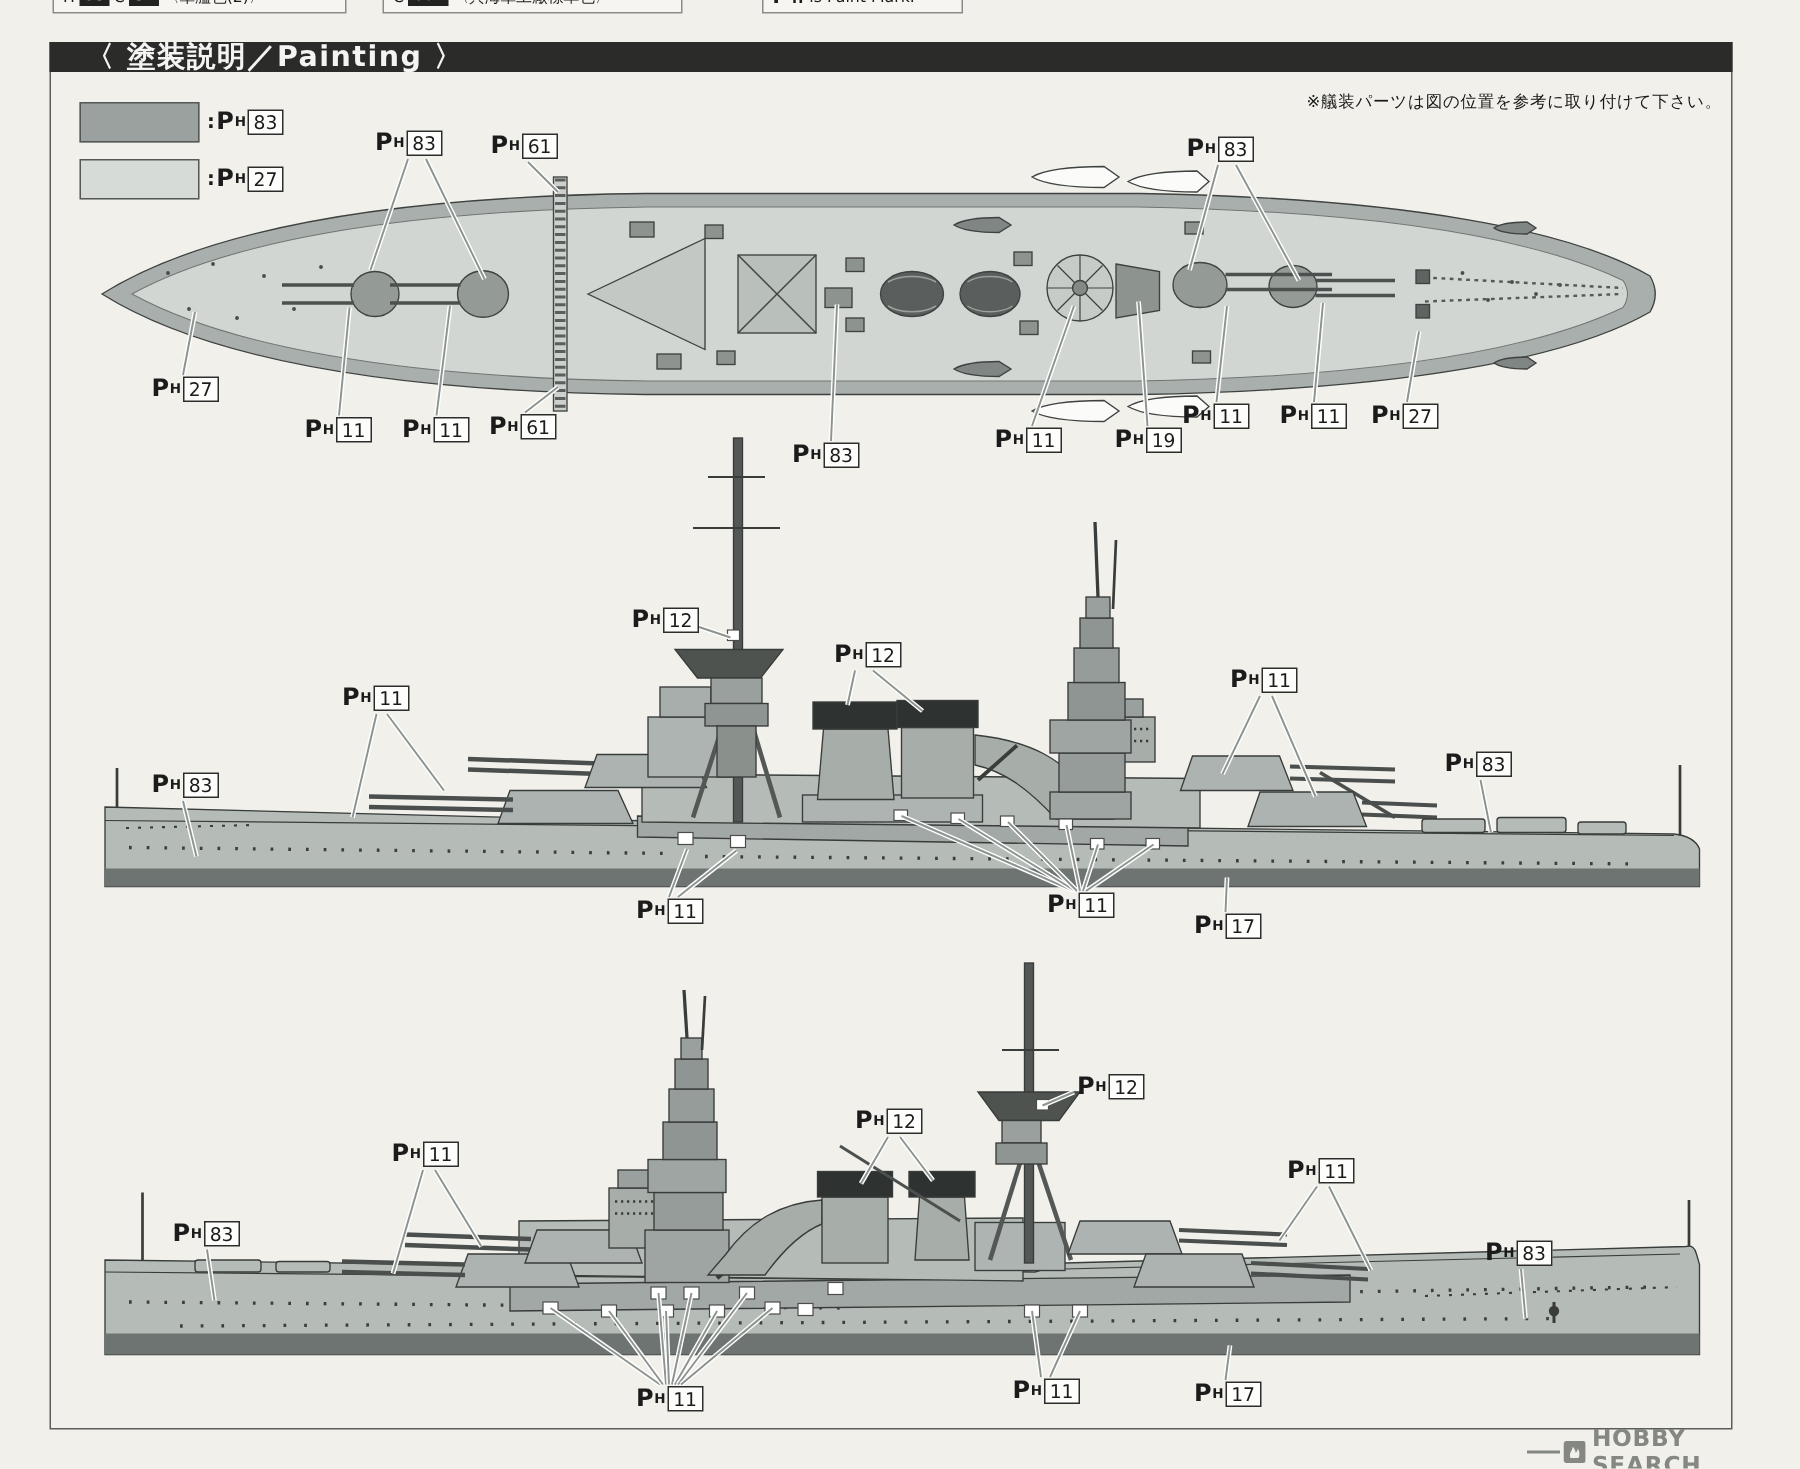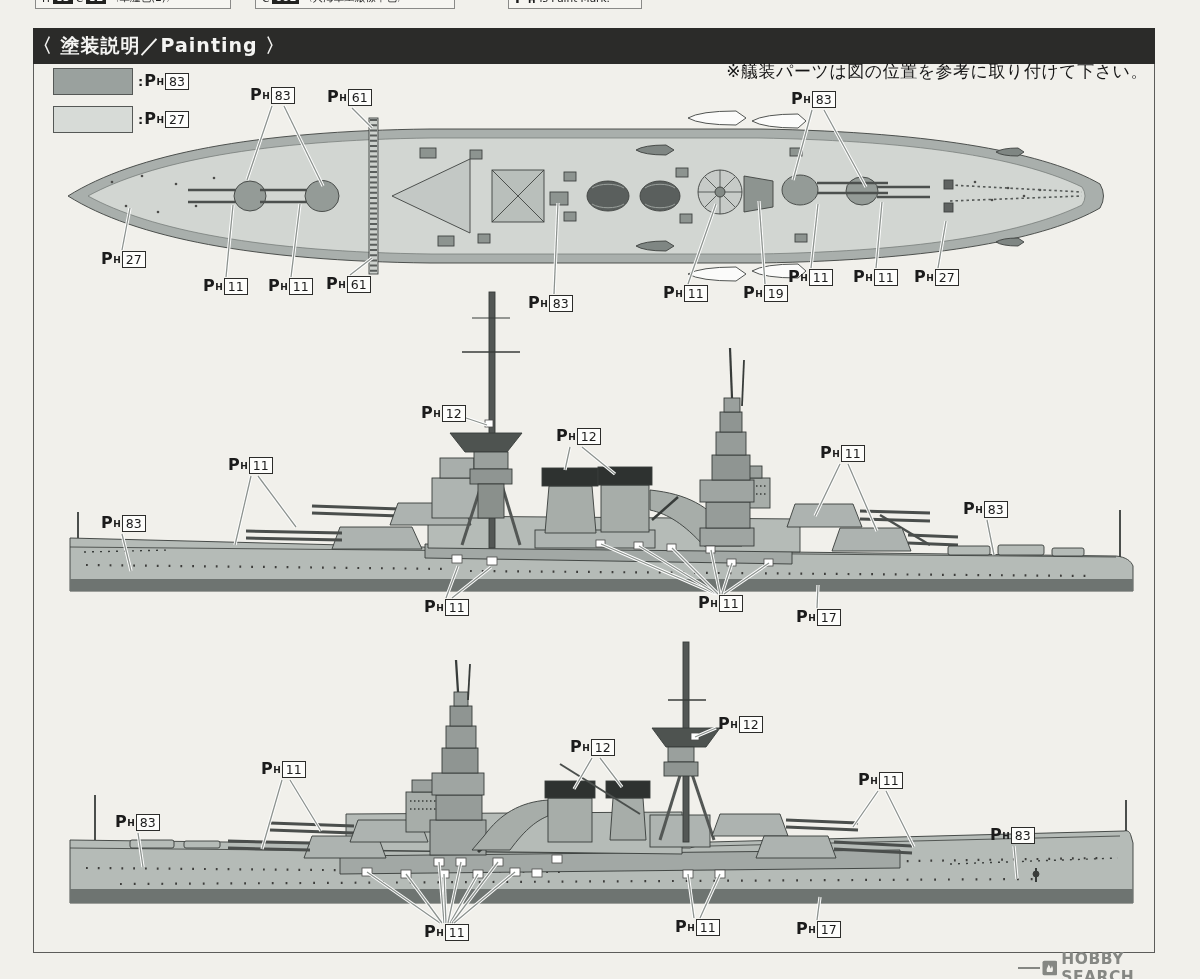--- a/index.html
+++ b/index.html
@@ -7,41 +7,42 @@
     width:1200px;height:979px;position:relative;overflow:hidden;
     background:#f1f0eb;font-family:"DejaVu Sans","Liberation Sans",sans-serif;
     color:#1b1b1b;
   }
   
   .frame{
     position:absolute;left:33px;top:28px;width:1122px;height:925px;
     border:1.5px solid #5c5c5a;box-sizing:border-box;z-index:1;background:transparent;
   }
   .header-bar{
-    position:absolute;left:33px;top:28px;width:1122px;height:36px;
+    position:absolute;left:33px;top:28px;width:1122px;height:20px;
     background:#2b2b29;z-index:3;display:flex;align-items:center;box-sizing:border-box;
+    padding-left:24px;
   }
   .header-bar .title{
     color:#f4f4f2;font-weight:bold;font-size:19px;letter-spacing:1px;
   }
   
   .top-strip{position:absolute;left:0;top:-13px;width:1200px;height:24px;z-index:4;}
   .strip-cell{
     position:absolute;height:22px;border:1px solid #8a8a88;background:#f6f5f1;
     box-sizing:border-box;display:flex;align-items:center;gap:3px;padding:0 6px;
     font-size:10.5px;white-space:nowrap;
   }
   .strip-code{
     background:#222220;color:#fff;font-weight:bold;font-size:10px;
     padding:1px 3px;line-height:1;
   }
   .strip-arrow{position:absolute;top:0;font-size:12px;color:#222;}
   
   .note{
-    position:absolute;top:60px;right:52px;font-size:17px;color:#161616;z-index:4;
+    position:absolute;top:60px;right:52px;font-size:11px;color:#161616;z-index:4;
     letter-spacing:0.5px;
   }
   .legend{position:absolute;left:53px;top:68px;z-index:4;}
   .legend-row{display:flex;align-items:center;margin-bottom:11px;}
   .legend-swatch{width:78px;height:25px;border:1px solid #555856;margin-right:5px;}
   
   .pmark{
     position:absolute;display:flex;align-items:flex-start;height:19px;z-index:6;
     white-space:nowrap;
   }

